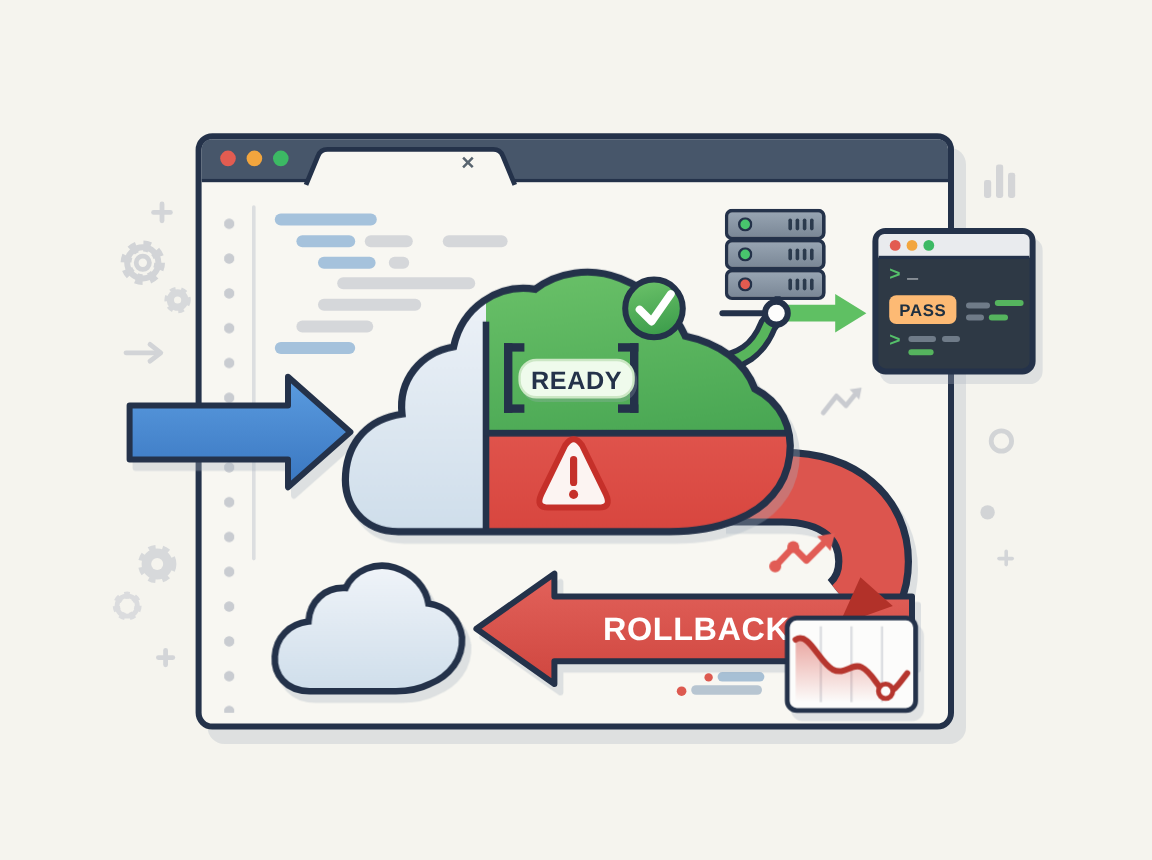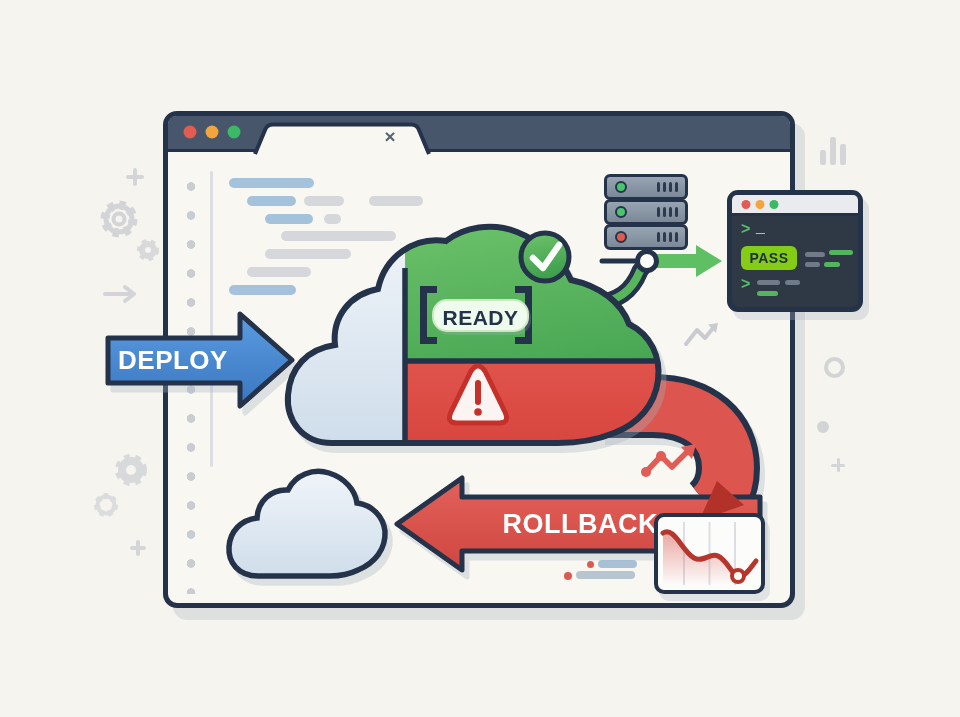--- a/index.html
+++ b/index.html
@@ -42,21 +42,21 @@
   
   .terminal{position:absolute;left:727px;top:190px;width:136px;height:122px;box-sizing:border-box;
     border:5px solid #24324a;border-radius:11px;background:#2e3945;
     box-shadow:6px 8px 0 rgba(168,180,192,.30);}
   .term-titlebar{position:absolute;left:0;top:0;right:0;height:18px;background:#e9ebee;
     border-radius:5px 5px 0 0;border-bottom:3px solid #24324a;}
   .term-body{position:absolute;left:0;top:21px;right:0;bottom:0;}
   .prompt{position:absolute;color:#55c06a;font-weight:800;font-size:16px;line-height:16px;}
   .cursor{position:absolute;color:#f2f4f5;font-weight:800;font-size:16px;line-height:16px;}
   .pass-badge{position:absolute;left:9px;top:30px;width:56px;height:24px;line-height:24px;text-align:center;
-    background:#84cc16;border-radius:6px;color:#203040;font-size:14px;font-weight:800;letter-spacing:.5px;}
+    background:#fdba74;border-radius:6px;color:#203040;font-size:14px;font-weight:800;letter-spacing:.5px;}
   .dash{position:absolute;height:5px;border-radius:2.5px;}
   .dash.g{background:#6f7b88;} .dash.grn{background:#55b45e;}
   
   .chart-card{position:absolute;left:654px;top:513px;width:111px;height:81px;box-sizing:border-box;
     border:4px solid #24324a;border-radius:10px;background:#fcfcfb;
     box-shadow:5px 7px 0 rgba(168,180,192,.30);}
   
   .plus{position:absolute;}
   .plus i{position:absolute;background:#d3d5d8;border-radius:2px;display:block;}
   .barchart{position:absolute;left:820px;top:137px;width:30px;height:28px;display:flex;align-items:flex-end;gap:4px;}
@@ -303,21 +303,20 @@
       <div class="dash grn" style="left:25px;top:75px;width:21px;"></div>
     </div>
   </div>
 
   <div class="bracket l"></div>
   <div class="bracket r"></div>
   <div class="ready-badge">
     <span>READY</span>
   </div>
 
-  <div class="deploy-label">DEPLOY</div>
   <div class="rollback-label">ROLLBACK</div>
 
   <div class="chart-card">
     <svg width="103" height="73" viewBox="0 0 103 73">
       <defs>
         <linearGradient id="fadeRed" x1="0" y1="0" x2="0" y2="1">
           <stop offset="0" stop-color="rgba(216,80,70,0.5)"></stop>
             <stop offset="1" stop-color="rgba(216,80,70,0)"></stop>
         </linearGradient>
       </defs>

